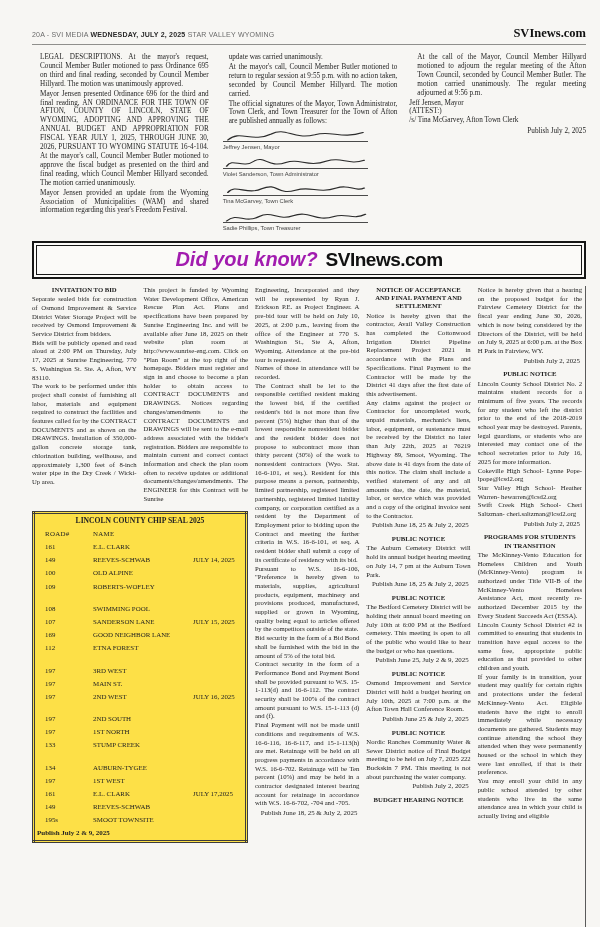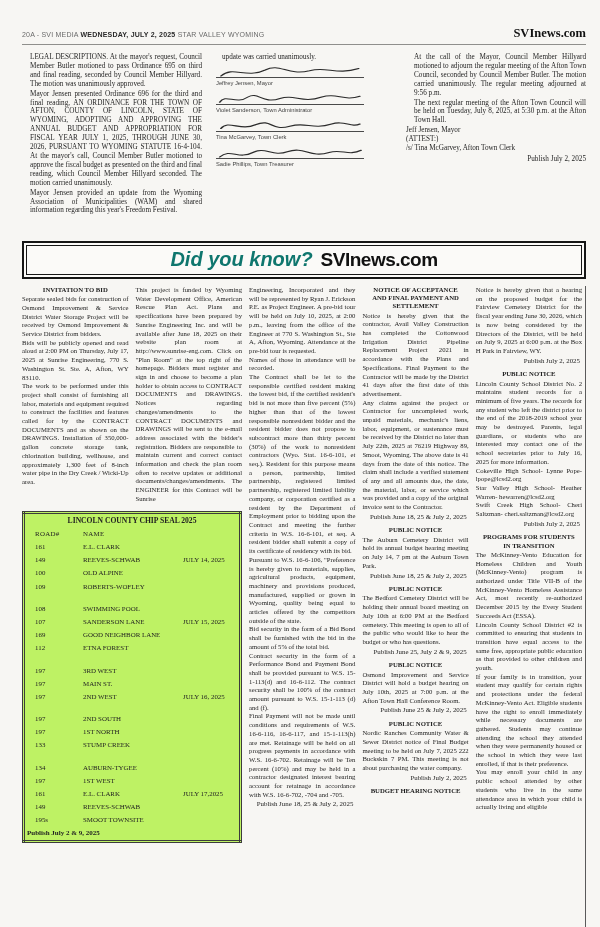--- a/index.html
+++ b/index.html
@@ -1,17 +1,17 @@
 <!DOCTYPE html>
 <html><head>
 <meta charset="utf-8">
 <style>
   html,body{margin:0;padding:0;background:#e8e8e6;}
   .page{position:relative;width:600px;height:927px;background:#f7f6f3;box-sizing:border-box;
-        padding:26px 14px 8px 22px;overflow:hidden;color:#1e1e1e;
+        padding:26px 14px 8px 32px;overflow:hidden;color:#1e1e1e;
         font-family:"Liberation Serif", serif;}
   
   .masthead{display:flex;justify-content:space-between;align-items:baseline;}
   .mast-left{font-family:"Liberation Sans", sans-serif;font-size:7px;color:#6a6a6a;letter-spacing:.2px;}
   .mast-left .md{font-weight:bold;color:#2a2a2a;}
   .mast-site{font-family:"Liberation Serif", serif;font-weight:bold;font-size:12.5px;color:#111;}
   .rule{border-top:1px solid #8f8f8c;margin:3px 0 8px 0;}
   
   .top-section{display:flex;gap:12px;height:182px;overflow:hidden;}
   .tcol{flex:1 1 0;font-size:7.2px;line-height:8.9px;text-align:justify;}
@@ -19,36 +19,36 @@
   .plain p{text-align:left;margin:0;}
   .publish{font-weight:normal;text-align:right;margin-top:2px;}
   .sig{width:82%;margin:2px 0 3px 2px;}
   .sigart{display:block;width:100%;height:15px;}
   .sigline{border-top:1px solid #4a4a4a;margin-top:-2px;}
   .siglabel{font-family:"Liberation Sans", sans-serif;font-size:5.8px;color:#444;margin-top:1px;}
   
   .banner-outer{border:2px solid #161616;padding:2px;margin:6px 0 7px 0;background:#fbfaf8;}
   .banner-inner{border:1px solid #161616;padding:2px 6px 3px 6px;display:flex;justify-content:center;
                 align-items:baseline;gap:8px;white-space:nowrap;}
-  .b1{font-family:"Liberation Sans", sans-serif;font-weight:bold;font-style:italic;font-size:20px;color:#0f766e;}
+  .b1{font-family:"Liberation Sans", sans-serif;font-weight:bold;font-style:italic;font-size:20px;color:#a21caf;}
   .b2{font-family:"Liberation Sans", sans-serif;font-weight:bold;font-size:10.5px;color:#111;}
   .b3{font-family:"Liberation Sans", sans-serif;font-weight:bold;font-size:19px;letter-spacing:-0.5px;color:#111;}
   
   .bottom{display:flex;gap:7px;height:646px;overflow:hidden;border-right:1px solid #5a5a5a;padding-right:3px;}
   .left-pair{flex:2.07 1 0;display:flex;flex-direction:column;min-width:0;}
   .pair-cols{display:flex;gap:7px;}
   .pair-cols .ncol{flex:1 1 0;}
   .ncol{flex:1 1 0;font-size:6.7px;line-height:8.7px;text-align:justify;min-width:0;}
   .ncol p{margin:0;}
   .nhead{font-weight:bold;text-align:center;margin:5px 4px 1px 4px;line-height:8.2px;}
   .ncol > .nhead:first-child{margin-top:0;}
   .ncol .publish{font-size:6.9px;margin:1px 2px 1px 0;}
   
   .chip{border:3px double #3c3c3c;border-collapse:collapse;width:100%;margin-top:7px;
-        font-size:6.9px;color:#222;background:#bef264;}
+        font-size:6.9px;color:#222;background:#fde047;}
   .chip td,.chip th{padding:0 2px;height:13.2px;vertical-align:middle;text-align:left;}
   .tbl-title{font-weight:bold;text-align:center !important;font-size:7.6px;padding-top:4px;}
   .tbl-head th{font-weight:normal;letter-spacing:.3px;}
   .tbl-head th:first-child{padding-left:10px;}
   .chip tbody td:first-child{padding-left:10px;width:44px;}
   .chip tbody td:nth-child(2){width:96px;}
   .chip tbody td:nth-child(3){white-space:nowrap;}
   .chip tr.spacer td{height:9px;}
   .tbl-publish{font-weight:bold;text-align:right;padding:2px 4px 4px 0;font-size:7px;}
 </style>
@@ -70,20 +70,22 @@
   <section class="top-section">
     <div class="tcol">
         <p>LEGAL DESCRIPTIONS. At the mayor's request, Council Member Butler motioned to pass Ordinance 695 on third and final reading, seconded by Council Member Hillyard. The motion was unanimously approved.</p>
         <p>Mayor Jensen presented Ordinance 696 for the third and final reading, AN ORDINANCE FOR THE TOWN OF AFTON, COUNTY OF LINCOLN, STATE OF WYOMING, ADOPTING AND APPROVING THE ANNUAL BUDGET AND APPROPRIATION FOR FISCAL YEAR JULY 1, 2025, THROUGH JUNE 30, 2026, PURSUANT TO WYOMING STATUTE 16-4-104. At the mayor's call, Council Member Butler motioned to approve the fiscal budget as presented on the third and final reading, which Council Member Hillyard seconded. The motion carried unanimously.</p>
         <p>Mayor Jensen provided an update from the Wyoming Association of Municipalities (WAM) and shared information regarding this year's Freedom Festival.</p>
       </div>
 
     <div class="tcol">
       <div>
           <p>update was carried unanimously.</p>
+          <p>At the mayor's call, Council Member Butler motioned to return to regular session at 9:55 p.m. with no action taken, seconded by Council Member Hillyard. The motion carried.</p>
+          <p>The official signatures of the Mayor, Town Administrator, Town Clerk, and Town Treasurer for the Town of Afton are published annually as follows:</p>
         </div>
 
       <div class="sig">
         <svg class="sigart" viewBox="0 0 120 20" preserveAspectRatio="none">
           <path d="M4 16 C14 2, 24 20, 40 8 C52 -2, 58 16, 76 9 C90 3, 98 15, 116 6" fill="none" stroke="#2c2c2c" stroke-width="1.4" stroke-linecap="round"></path>
         </svg>
         <div class="sigline"></div>
         <div class="siglabel">Jeffrey Jensen, Mayor</div>
       </div>
       <div class="sig">
@@ -105,21 +107,20 @@
           <path d="M3 16 C12 4, 18 20, 30 10 C40 2, 46 16, 58 9 C72 1, 76 18, 92 10 C102 5, 108 15, 118 7" fill="none" stroke="#2c2c2c" stroke-width="1.4" stroke-linecap="round"></path>
         </svg>
         <div class="sigline"></div>
         <div class="siglabel">Sadie Phillips, Town Treasurer</div>
       </div>
     </div>
 
     <div class="tcol">
       <div>
           <p>At the call of the Mayor, Council Member Hillyard motioned to adjourn the regular meeting of the Afton Town Council, seconded by Council Member Butler. The motion carried unanimously. The regular meeting adjourned at 9:56 p.m.</p>
-          <p>The next regular meeting of the Afton Town Council will be held on Tuesday, July 8, 2025, at 5:30 p.m. at the Afton Town Hall.</p>
         </div>
       <div class="plain">
           <p>Jeff Jensen, Mayor</p>
           <p>(ATTEST:)</p>
           <p>/s/ Tina McGarvey, Afton Town Clerk</p>
         </div>
       <div class="publish">Publish July 2, 2025</div>
     </div>
   </section>
 

